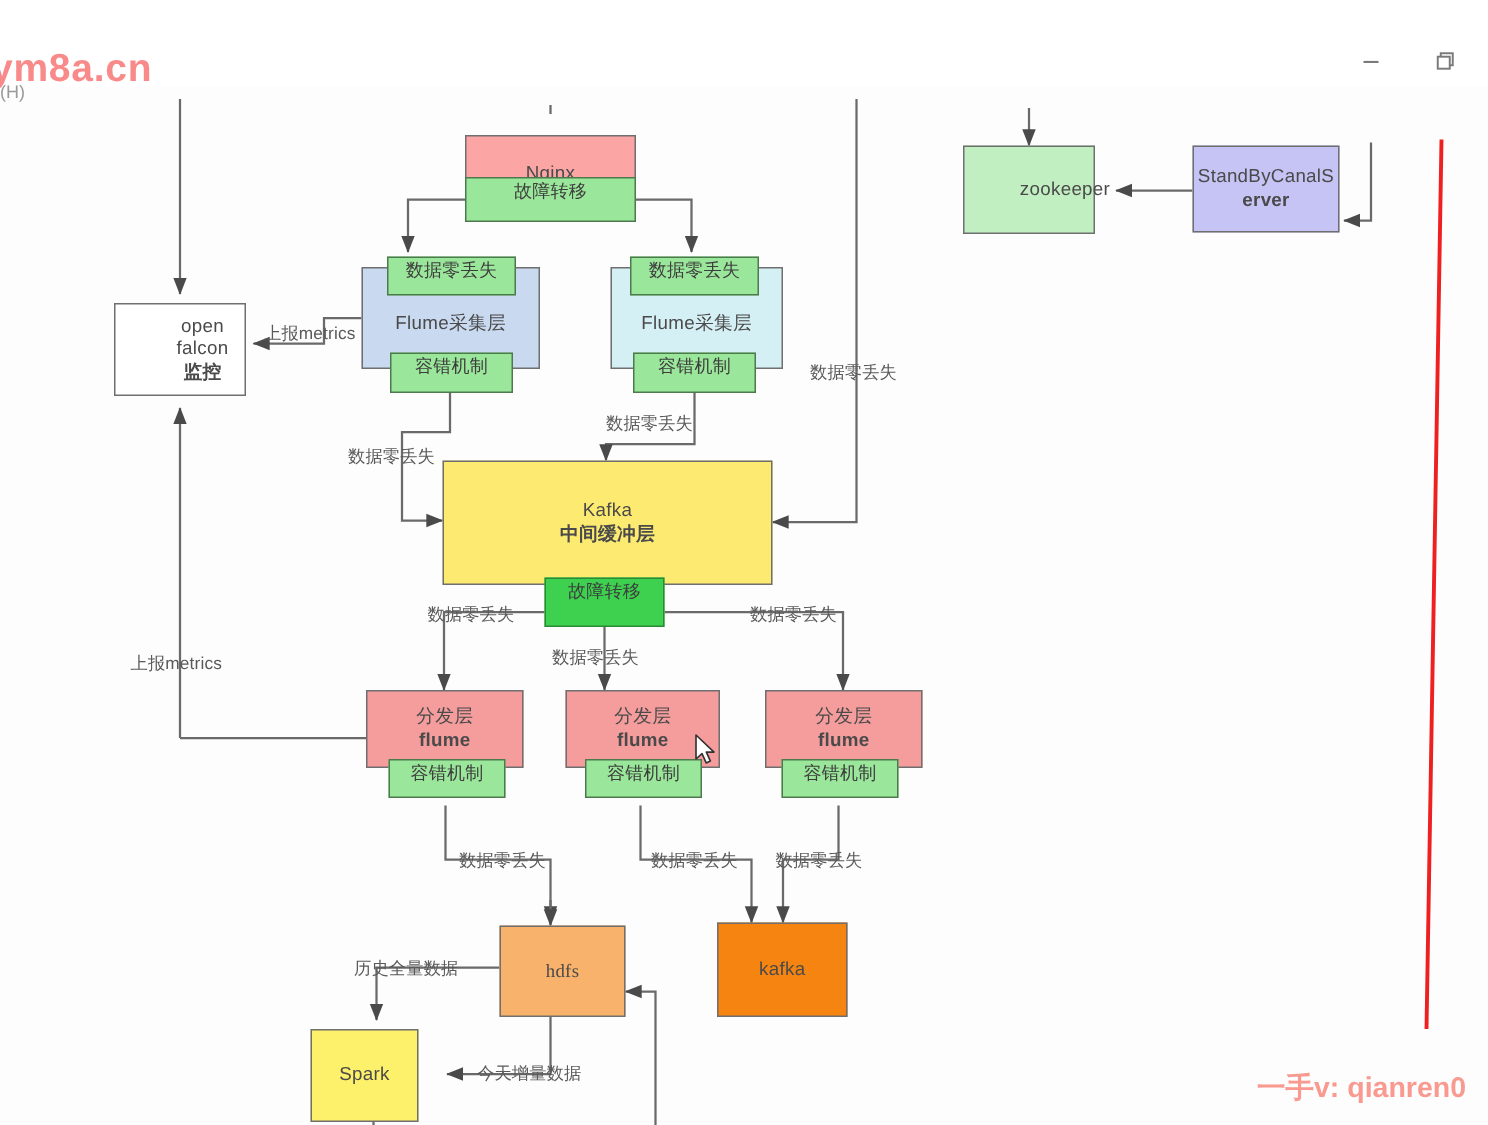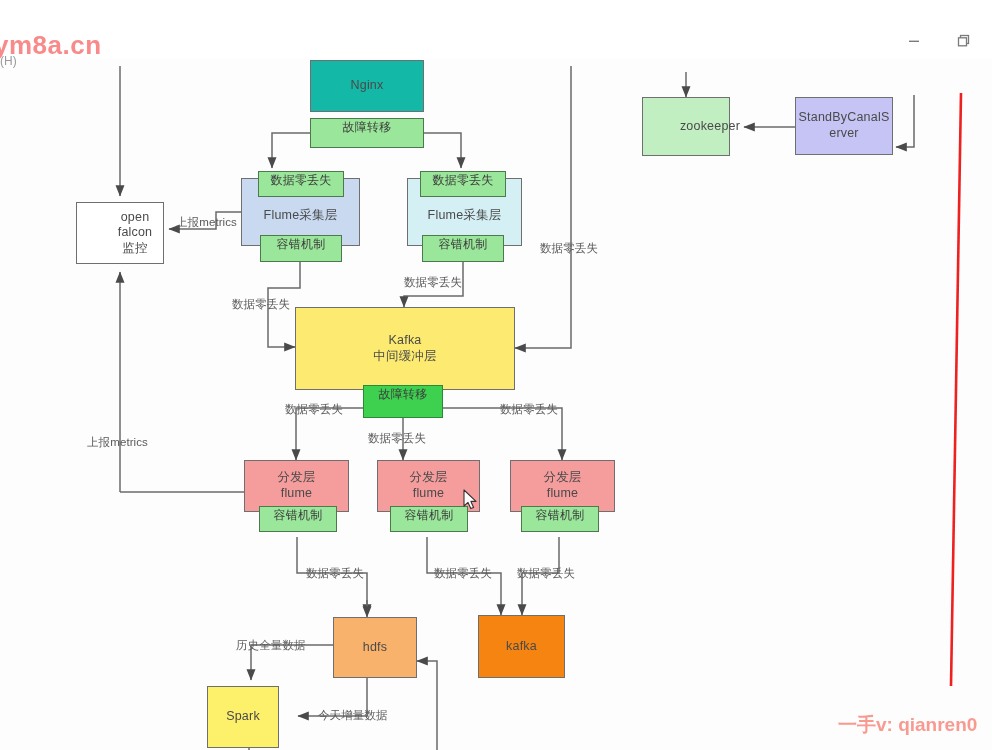--- a/index.html
+++ b/index.html
@@ -34,21 +34,21 @@
     position:absolute;
     display:flex; flex-direction:column;
     align-items:center; justify-content:center;
     text-align:center;
     border:1.6px solid #6f6f6f;
     color:#4a4a4a;
     font-size:12.5px;
     line-height:1.25;
     letter-spacing:.2px;
   }
-  .node .l2 { display:block; }
+  .node .l2 { display:block;font-weight:bold; }
   .badge {
     position:absolute;
     display:flex; align-items:flex-start; justify-content:center;
     border:1.6px solid #4d7a4d;
     background:#9ae69a;
     color:#3d3d3d;
     font-size:12px;
     letter-spacing:.2px;
   }
 
@@ -146,21 +146,21 @@
       <path d="M686,72 L686,97" marker-end="url(#ah)"></path>
 
       <path d="M795,127 L762,127 L762,127 L744,127" marker-end="url(#ah)"></path>
 
       <path d="M914,95 L914,147 L896,147" marker-end="url(#ah)"></path>
     </g>
 
     <line x1="961" y1="93" x2="951" y2="686" stroke="#ee2020" stroke-width="2.6"></line>
   </svg>
 
-  <div class="node" style="left:310px; top:60px; width:114px; height:52px; background:#14b8a6;">
+  <div class="node" style="left:310px; top:90px; width:114px; height:52px; background:#fca5a5;">
     <span>Nginx</span>
   </div>
   <div class="badge" style="left:310px; top:118px; width:114px; height:30px;">
     <span>故障转移</span>
   </div>
 
   <div class="node" style="left:76px; top:202px; width:88px; height:62px; background:#ffffff;padding-left:30px;">
     <span>open falcon</span>
     <span class="l2">监控</span>
   </div>
@@ -210,21 +210,21 @@
   </div>
 
   <div class="node" style="left:510px; top:460px; width:105px; height:52px; background:#f59c9c;">
     <span>分发层</span>
     <span class="l2">flume</span>
   </div>
   <div class="badge" style="left:521px; top:506px; width:78px; height:26px;">
     <span>容错机制</span>
   </div>
 
-  <div class="node" style="left:333px; top:617px; width:84px; height:61px; background:#f9b26b;">
+  <div class="node" style="left:333px; top:617px; width:84px; height:61px; background:#f9b26b;font-family:Liberation Serif, serif;">
     <span>hdfs</span>
   </div>
 
   <div class="node" style="left:478px; top:615px; width:87px; height:63px; background:#f58410;">
     <span>kafka</span>
   </div>
 
   <div class="node" style="left:207px; top:686px; width:72px; height:62px; background:#fdf06a;">
     <span>Spark</span>
   </div>

